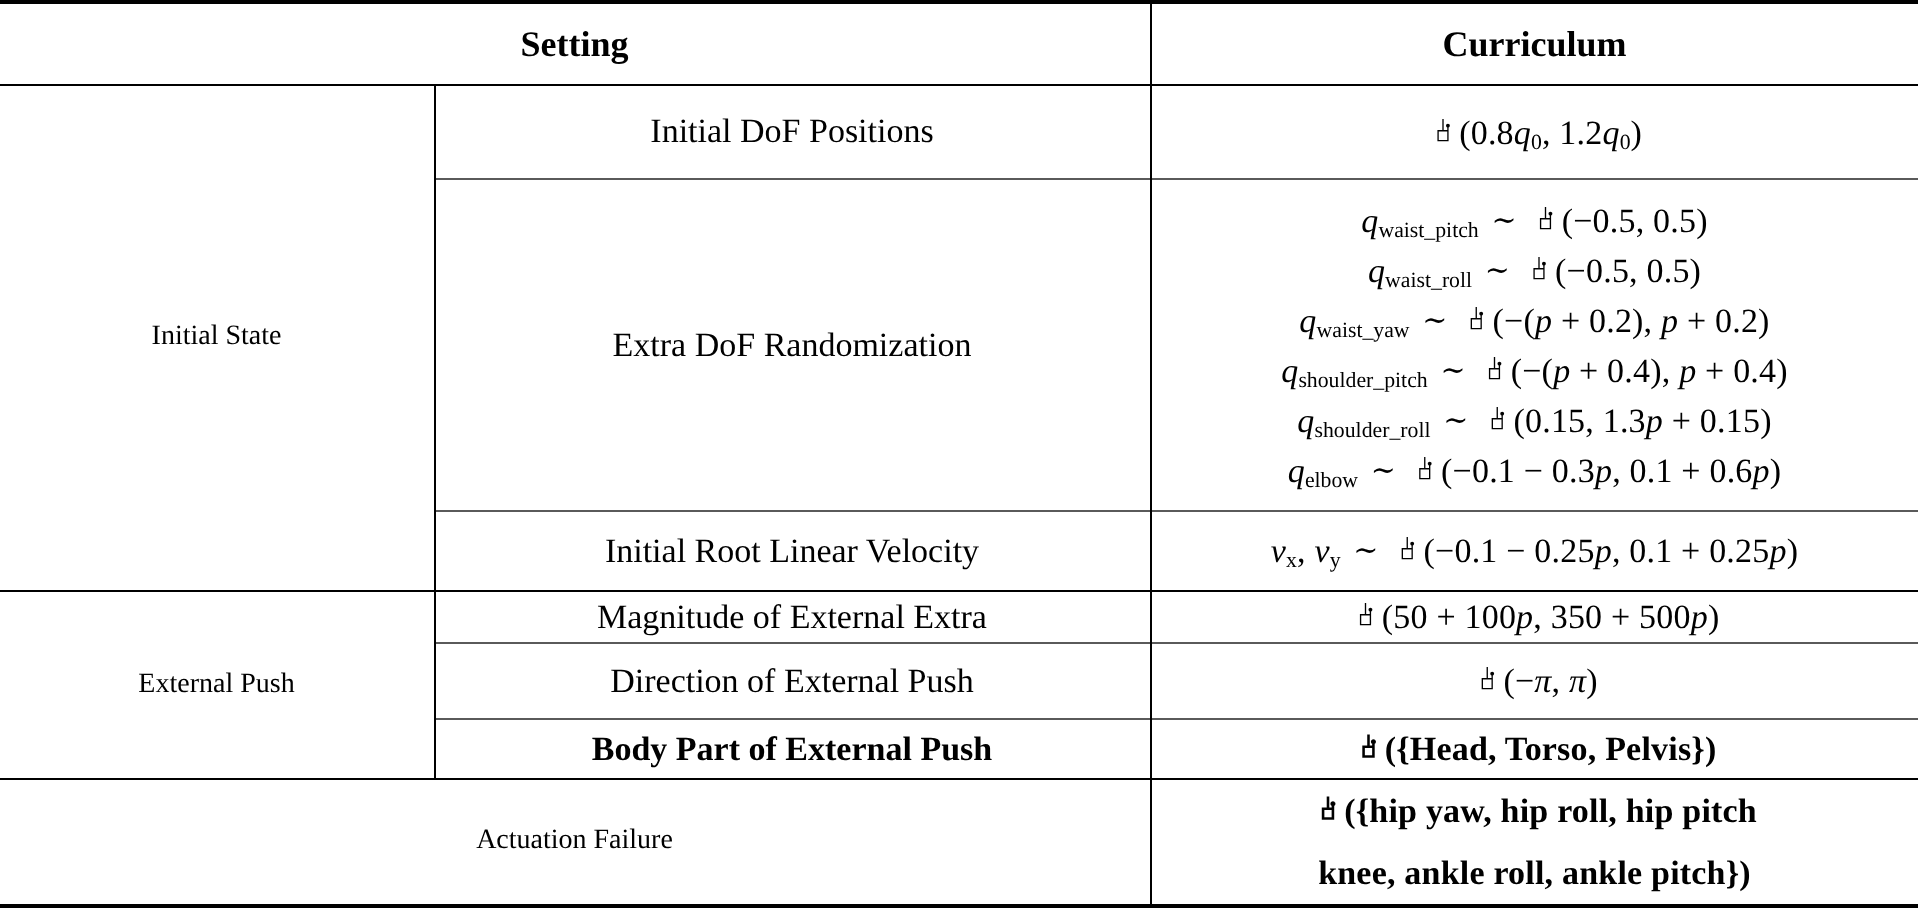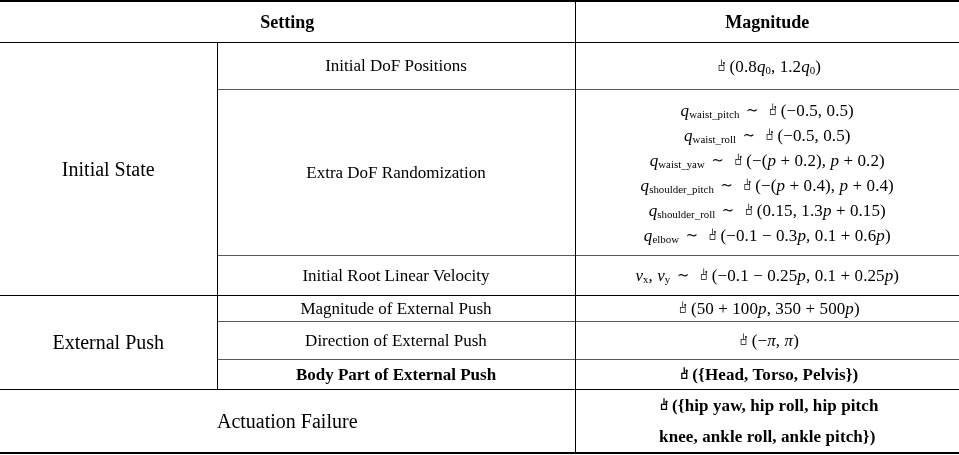--- a/index.html
+++ b/index.html
@@ -95,21 +95,21 @@
     height: 25px;
     white-space: nowrap;
   }
   .twoline {
     display: block;
     line-height: 31px;
     font-weight: bold;
   }
   .rowlabel {
     display: block;
-    font-size: 20px;
+    font-size: 14px;
     white-space: nowrap;
   }
 
   
   .h-dof    { height: 47px; }
   .h-extra  { height: 166px; }
   .h-vel    { height: 40px; }
   .h-mag    { height: 24px; }
   .h-dir    { height: 38px; }
   .h-body   { height: 30px; font-weight: bold; }
@@ -122,21 +122,21 @@
 <table class="spec">
   <colgroup>
     <col class="c-group">
         <col class="c-setting">
         <col class="c-curr">
   </colgroup>
 
   <thead>
     <tr class="rule-top rule-mid">
       <th class="head vline-r" colspan="2">Setting</th>
-      <th class="head">Magnitude</th>
+      <th class="head">Curriculum</th>
     </tr>
   </thead>
 
   <tbody>
 
     <tr class="rule-thin h-dof">
       <td class="vline-r" rowspan="3">
         <span class="rowlabel">Initial State</span>
       </td>
       <td class="vline-r">
@@ -168,21 +168,21 @@
       <td>
         <span class="math mathline"><i>v</i><sub>x</sub>, <i>v</i><sub>y</sub> <span class="sim">∼</span> <span class="bb">𝠔</span>(−0.1 − 0.25<i>p</i>, 0.1 + 0.25<i>p</i>)</span>
       </td>
     </tr>
 
     <tr class="rule-thin h-mag">
       <td class="vline-r" rowspan="3">
         <span class="rowlabel">External Push</span>
       </td>
       <td class="vline-r">
-        <span class="cell-text">Magnitude of External Push</span>
+        <span class="cell-text">Magnitude of External Extra</span>
       </td>
       <td>
         <span class="math mathline"><span class="bb">𝠔</span>(50 + 100<i>p</i>, 350 + 500<i>p</i>)</span>
       </td>
     </tr>
 
     <tr class="rule-thin h-dir">
       <td class="vline-r">
         <span class="cell-text">Direction of External Push</span>
       </td>

